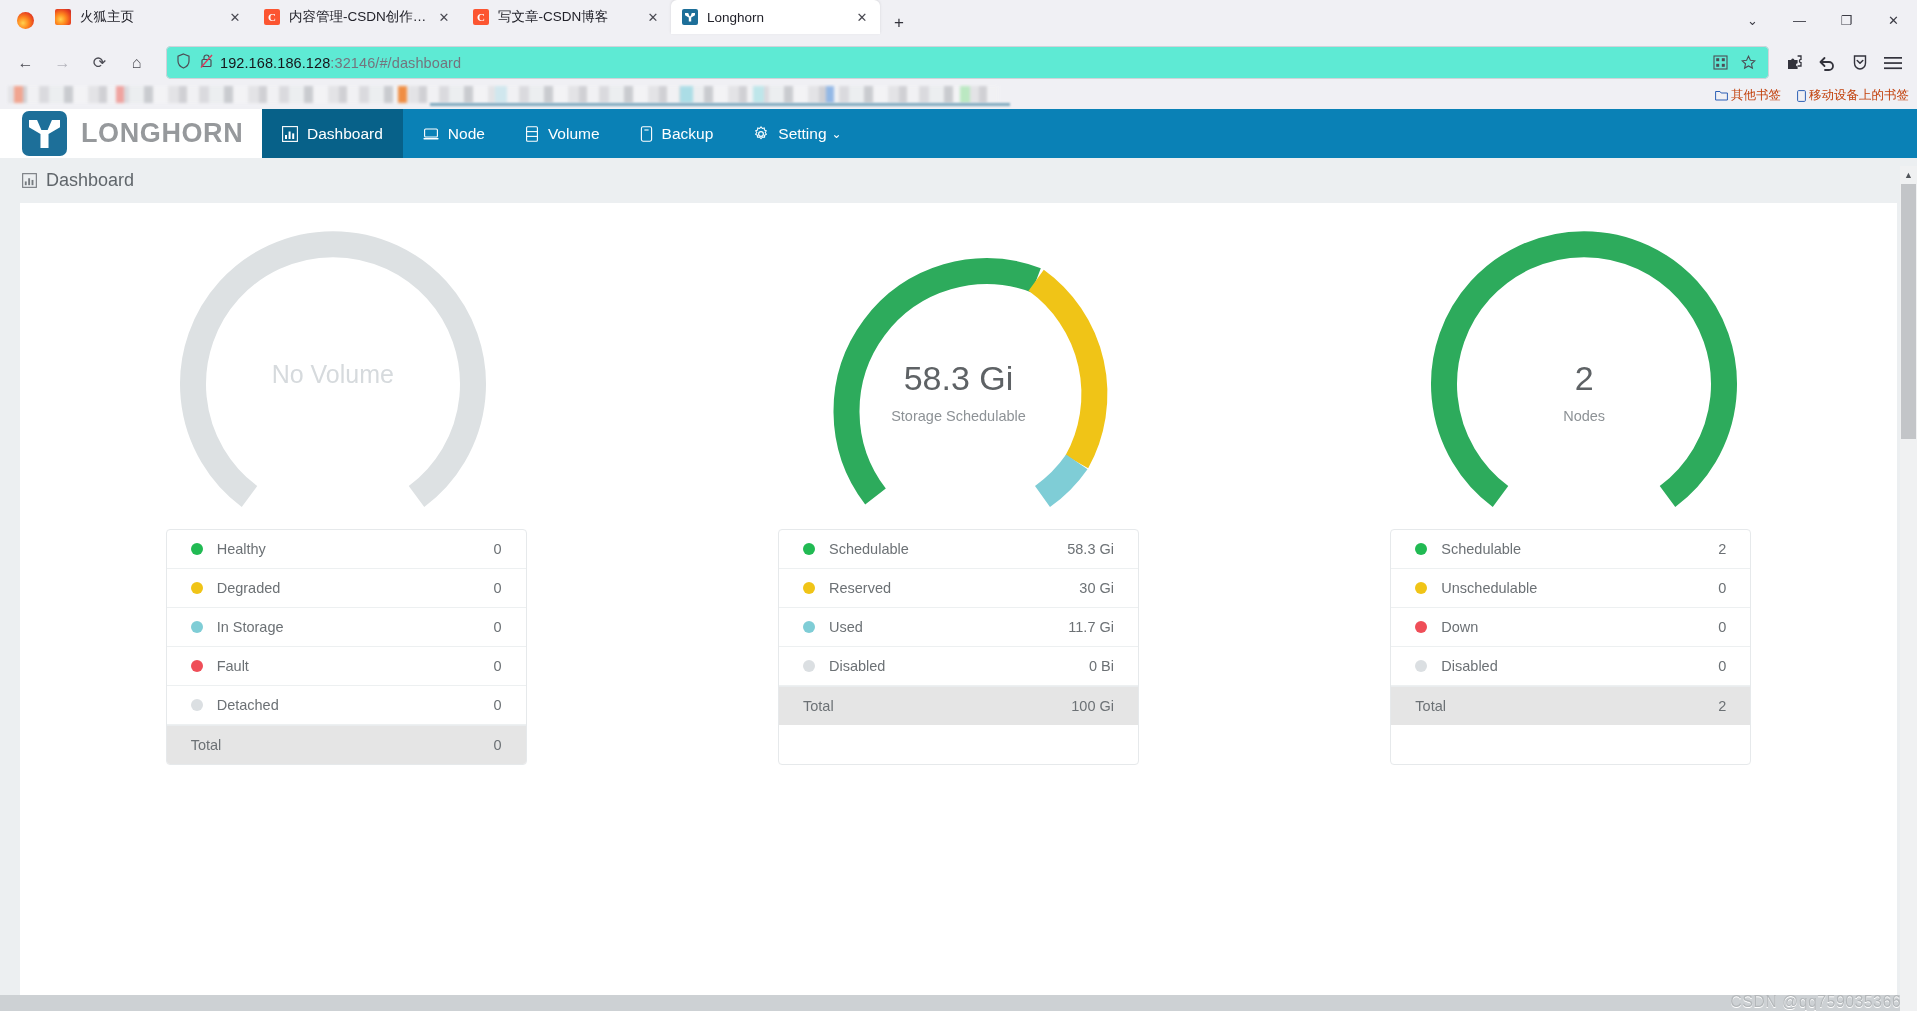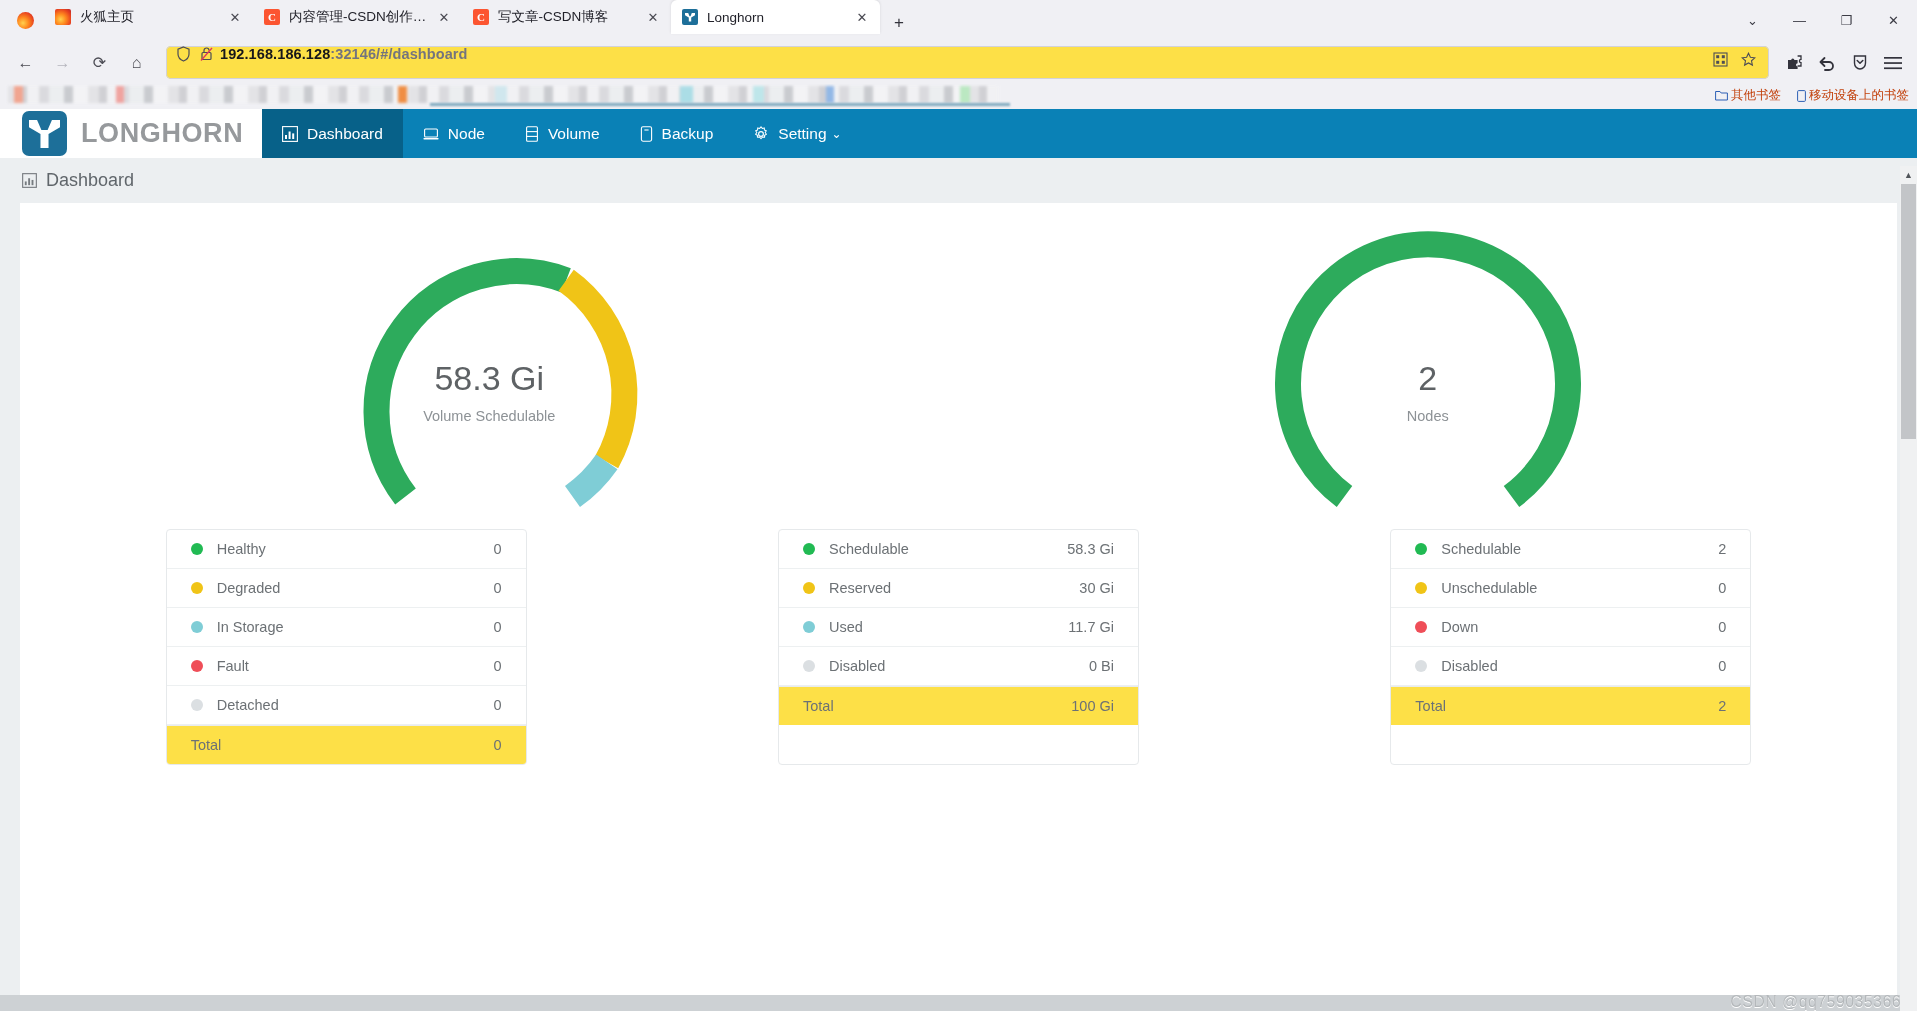--- a/index.html
+++ b/index.html
@@ -83,25 +83,24 @@
     padding: 0 8px; gap: 2px;
   }
   .navbtn {
     width: 35px; height: 32px;
     display: flex; align-items: center; justify-content: center;
     color: #4d4d55; font-size: 16px;
   }
   .navbtn.dim { color: #b5b5bd; }
   .urlbar {
     flex: 1; height: 33px; margin: 0 7px 0 10px;
-    background: #fde047; border-radius: 5px;
-    display: flex; align-items: flex-start;
+    background: #5eead4; border-radius: 5px;
+    display: flex; align-items: center;
     padding: 0 8px;
     box-shadow: inset 0 0 0 1px #d2d2d9;
-    font-weight: bold;
   }
   .urlbar .sh { margin: 0 6px 0 2px; }
   .url-text {
     font-size: 14.5px; color: #16161b; letter-spacing: 0.1px;
     white-space: nowrap;
   }
   .url-text .muted { color: #74747e; }
   .urlbar-right { margin-left: auto; display: flex; align-items: center; gap: 2px; }
   .urlbar-right div {
     width: 26px; height: 26px; display: flex; align-items: center; justify-content: center;
@@ -220,21 +219,21 @@
     padding: 0 24px; border-bottom: 1px solid #edf0f1;
     font-size: 14.5px; color: #6c7175;
   }
   .legend-row:last-child { border-bottom: none; }
   .legend-row .dot {
     width: 12px; height: 12px; border-radius: 50%; margin-right: 14px; flex: 0 0 12px;
   }
   .legend-row .lbl { flex: 1; }
   .legend-row .val { color: #6c7175; }
   .legend-row.total {
-    background: #fde047; border-top: 1px solid #e9ecee; border-bottom: none;
+    background: #e5e5e5; border-top: 1px solid #e9ecee; border-bottom: none;
   }
   .legend-row.total .lbl { padding-left: 0; }
 
   .lh-footer {
     position: absolute; left: 0; right: 0; bottom: 0; height: 30px;
     background: #cdd1d4;
     display: flex; align-items: center;
     padding-left: 48px; gap: 34px;
     overflow: hidden;
   }
@@ -457,34 +456,45 @@
       <rect x="6.6" y="5.6" width="2" height="7.4" fill="#767b80"></rect>
       <rect x="10.2" y="7.4" width="2" height="5.6" fill="#767b80"></rect>
     </svg>
     <span>Dashboard</span>
   </div>
 
   <div class="lh-body">
 
     <div class="gauges-row">
 
-
       <div class="gauge-col">
         <div class="gauge-wrap">
           <svg width="400" height="320" viewBox="0 0 400 320">
 
+            <path d="M 116.5 281.5 A 140 140 0 1 1 283.5 281.5" fill="none" stroke="#dde1e3" stroke-width="26" stroke-linecap="butt"></path>
+          </svg>
+          <div class="gauge-center">
+            <div class="gauge-big empty">No Volume</div>
+          </div>
+        </div>
+      </div>
+
+      <div class="gauge-col">
+        <div class="gauge-wrap">
+          <svg width="400" height="320" viewBox="0 0 400 320">
+
             <path d="M 116.5 281.5 A 140 140 0 0 1 277.2 65.3" fill="none" stroke="#2dab5c" stroke-width="26"></path>
 
             <path d="M 277.2 65.3 A 140 140 0 0 1 317.8 246.9" fill="none" stroke="#f0c417" stroke-width="26"></path>
 
             <path d="M 317.8 246.9 A 140 140 0 0 1 283.5 281.5" fill="none" stroke="#7fcdd6" stroke-width="26"></path>
           </svg>
           <div class="gauge-center">
             <div class="gauge-big">58.3 Gi</div>
-            <div class="gauge-sub">Volume Schedulable</div>
+            <div class="gauge-sub">Storage Schedulable</div>
           </div>
         </div>
       </div>
 
       <div class="gauge-col">
         <div class="gauge-wrap">
           <svg width="400" height="320" viewBox="0 0 400 320">
             <path d="M 116.5 281.5 A 140 140 0 1 1 283.5 281.5" fill="none" stroke="#2dab5c" stroke-width="26"></path>
           </svg>
           <div class="gauge-center">

